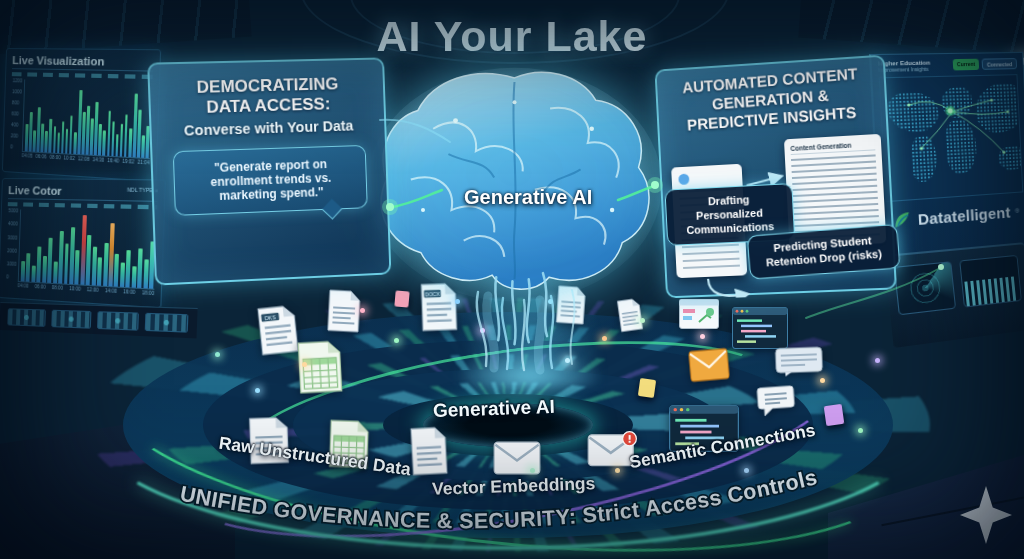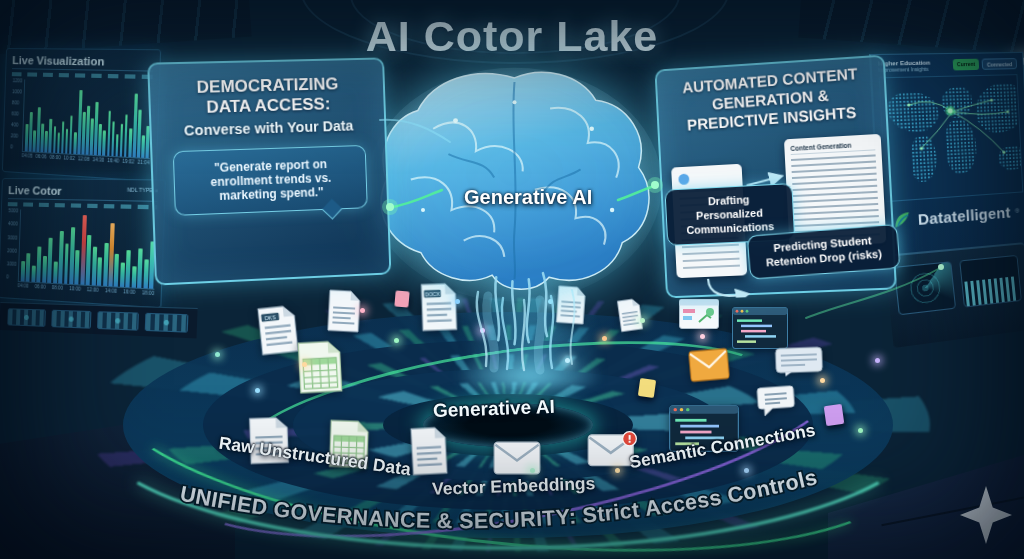--- a/index.html
+++ b/index.html
@@ -143,21 +143,21 @@
 <body>
 
 <div id="stage">
 
   <div class="slats" style="left:-20px;top:-12px;width:270px;transform:rotate(-4deg);"></div>
   <div class="slats" style="left:800px;top:-12px;width:240px;transform:rotate(4deg);"></div>
   <div class="arc" style="left:300px;top:-86px;width:430px;height:150px;"></div>
   <div class="arc" style="left:350px;top:-64px;width:330px;height:118px;"></div>
   <div class="lamp" style="left:986px;top:66px;"></div>
 
-  <div class="title">AI Cotor Lake</div>
+  <div class="title">AI Your Lake</div>
 
   <div class="monitor" id="mon1">
     <div class="mon-title">Live Visualization</div>
     <div class="mon-sub"></div>
     <div class="chart-wrap">
       <div class="yticks" id="chart1-y">
           <span>1200</span>
           <span>1000</span>
           <span>800</span>
           <span>600</span>

